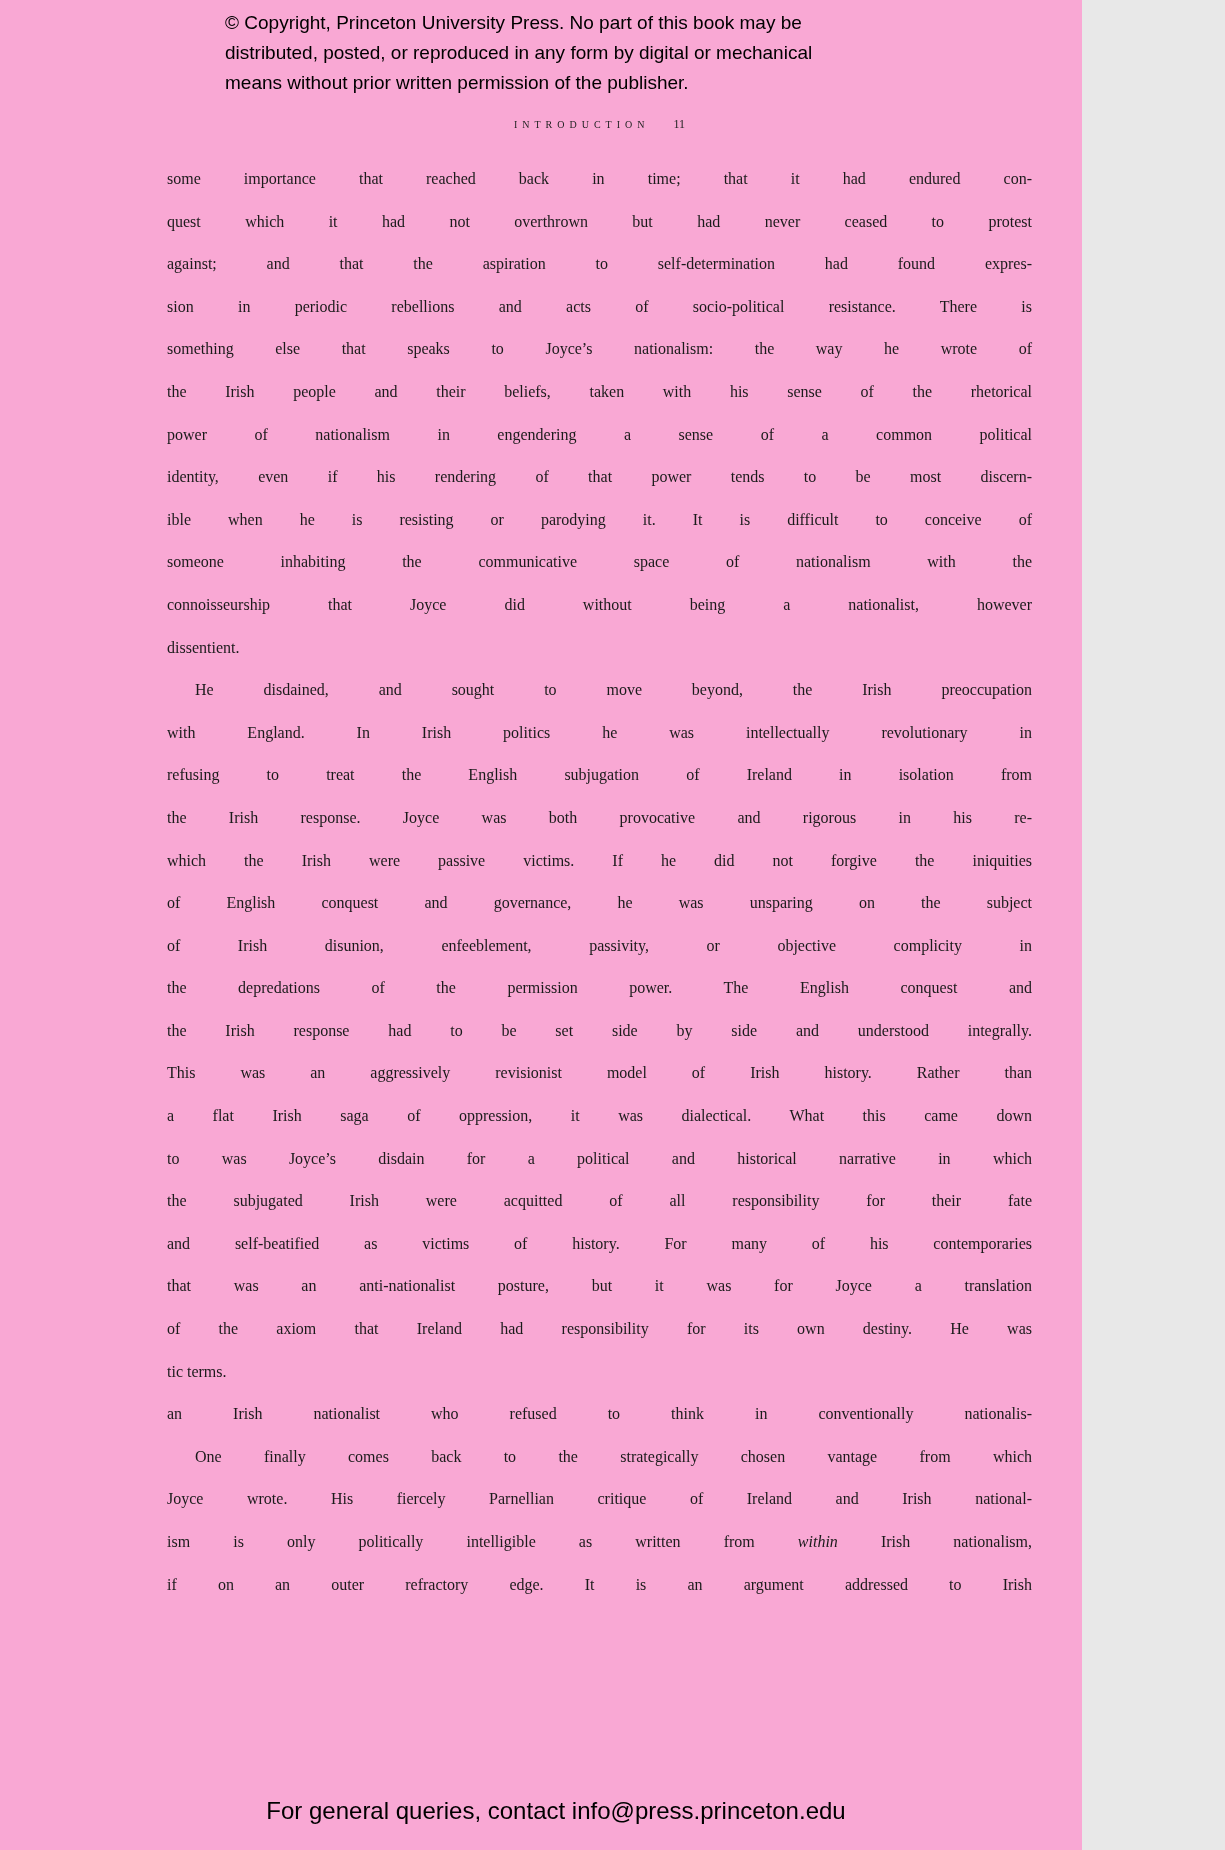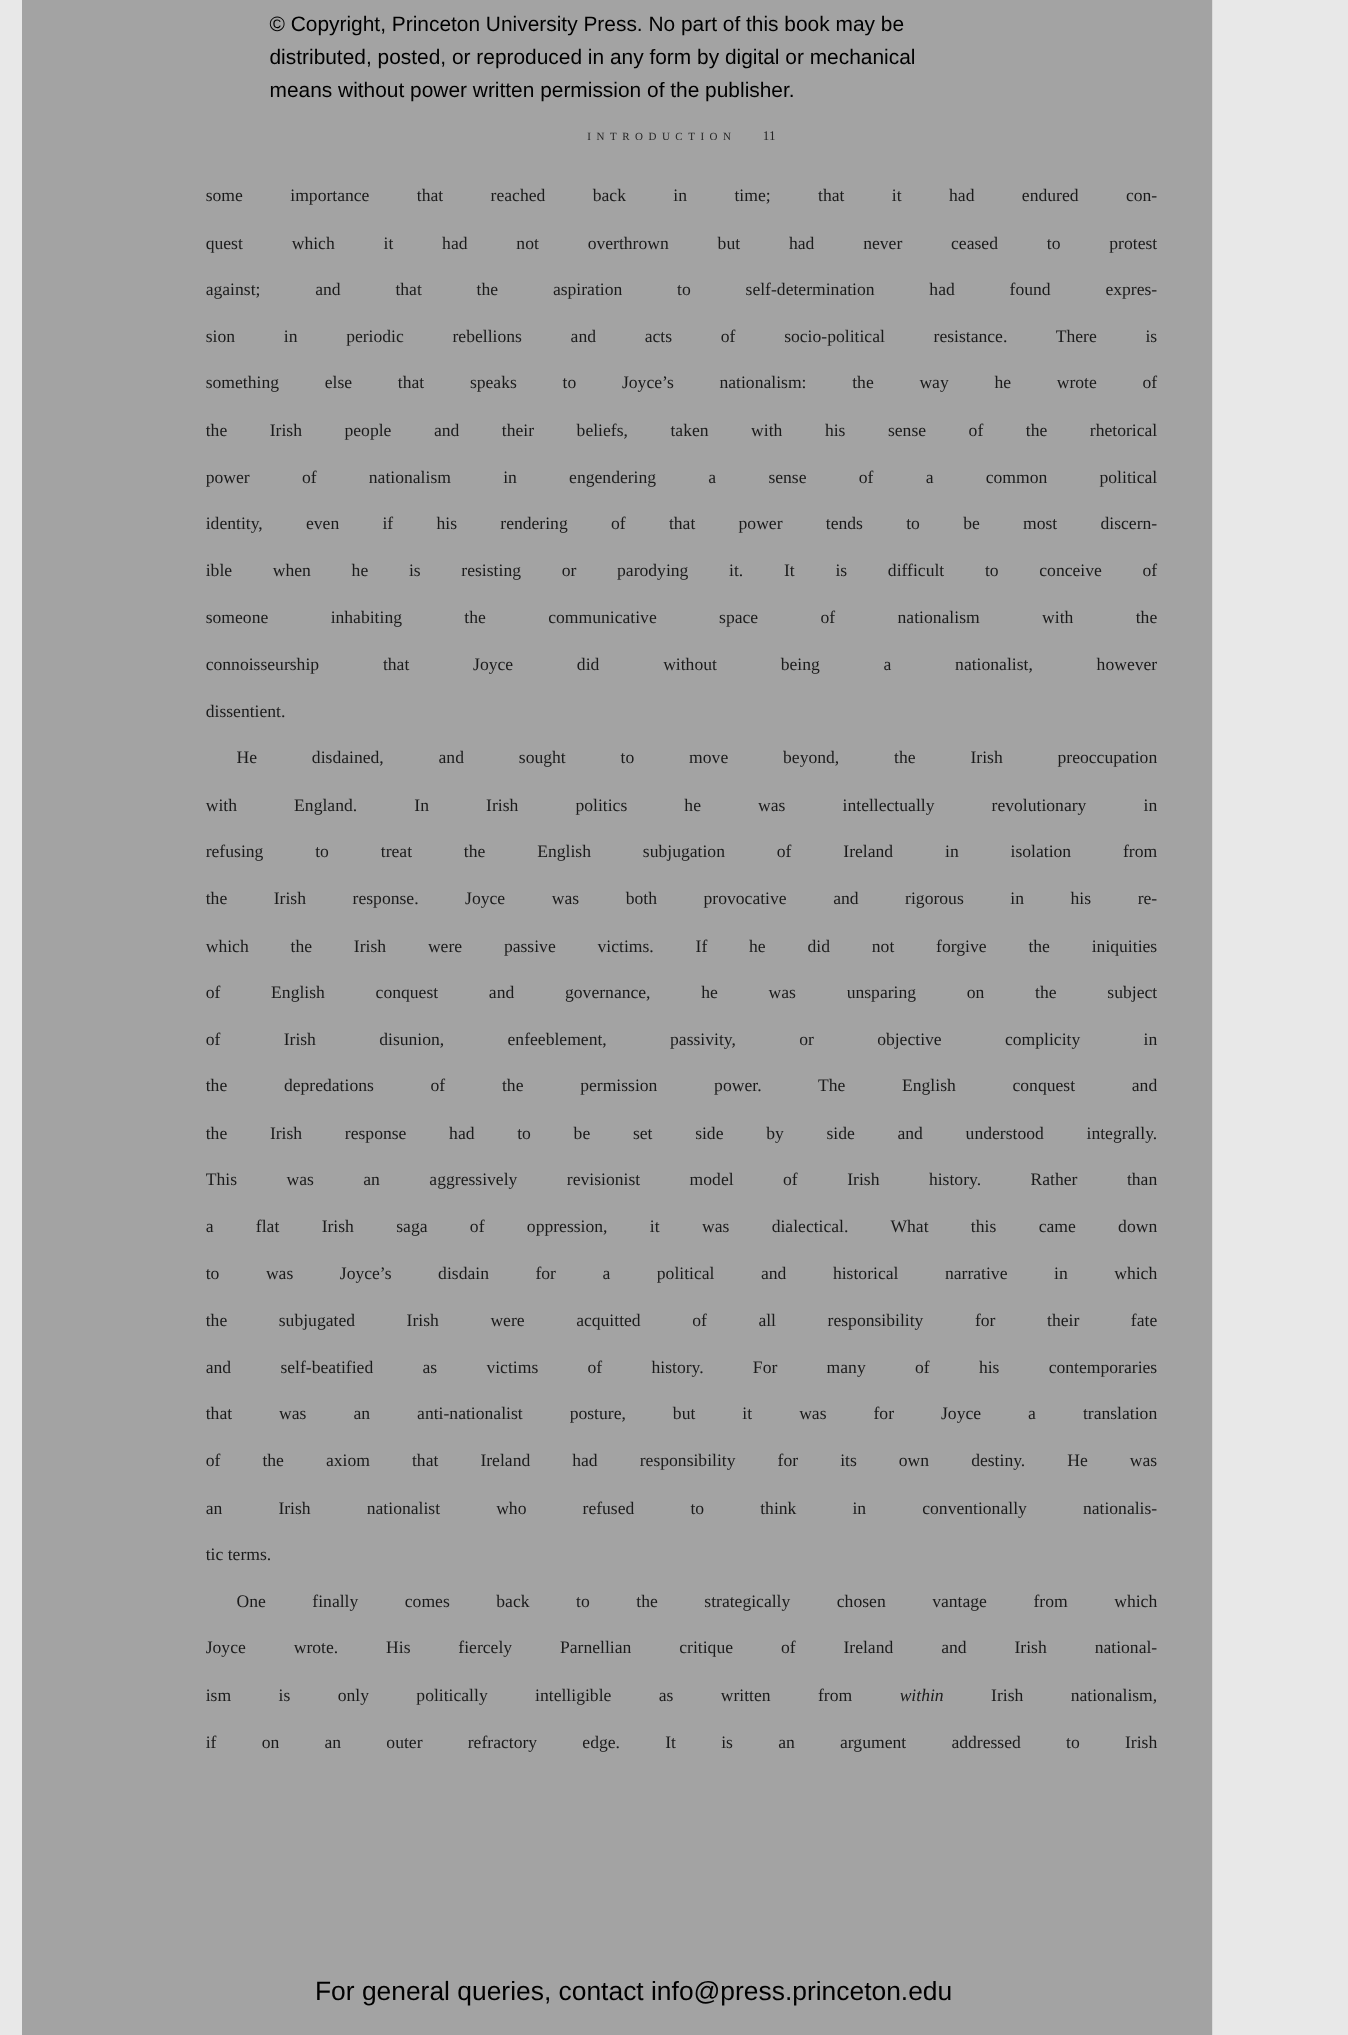--- a/index.html
+++ b/index.html
@@ -1,23 +1,22 @@
 <!DOCTYPE html>
 <html><head>
 <meta charset="utf-8">
 <style>
   html, body { margin: 0; padding: 0; background: #e8e8e8; }
   .page {
     position: relative;
     width: 1082px;
     height: 1850px;
-    background: #a3a3a3;
+    background: #f9a8d4;
     overflow: hidden;
     font-family: "Liberation Serif", serif;
-    margin-left: 20px;
   }
   .copyright {
     position: absolute;
     left: 225px;
     top: 8px;
     font-family: "Liberation Sans", sans-serif;
     font-size: 19px;
     line-height: 30px;
     color: #000000;
   }
@@ -75,21 +74,21 @@
   }
 </style>
 </head>
 <body>
 
 <div class="page">
 
   <div class="copyright">
     <div>© Copyright, Princeton University Press. No part of this book may be</div>
     <div>distributed, posted, or reproduced in any form by digital or mechanical</div>
-    <div>means without power written permission of the publisher.</div>
+    <div>means without prior written permission of the publisher.</div>
   </div>
 
   <div class="running-head">
     <span class="title">INTRODUCTION</span><span class="pagenum">11</span>
   </div>
 
   <div class="body-text">
       <div class="line">some importance that reached back in time; that it had endured con-</div>
       <div class="line">quest which it had not overthrown but had never ceased to protest</div>
       <div class="line">against; and that the aspiration to self-determination had found expres-</div>
@@ -111,22 +110,22 @@
       <div class="line">of Irish disunion, enfeeblement, passivity, or objective complicity in</div>
       <div class="line">the depredations of the permission power. The English conquest and</div>
       <div class="line">the Irish response had to be set side by side and understood integrally.</div>
       <div class="line">This was an aggressively revisionist model of Irish history. Rather than</div>
       <div class="line">a flat Irish saga of oppression, it was dialectical. What this came down</div>
       <div class="line">to was Joyce’s disdain for a political and historical narrative in which</div>
       <div class="line">the subjugated Irish were acquitted of all responsibility for their fate</div>
       <div class="line">and self-beatified as victims of history. For many of his contemporaries</div>
       <div class="line">that was an anti-nationalist posture, but it was for Joyce a translation</div>
       <div class="line">of the axiom that Ireland had responsibility for its own destiny. He was</div>
+      <div class="line ragged">tic terms.</div>
       <div class="line">an Irish nationalist who refused to think in conventionally nationalis-</div>
-      <div class="line ragged">tic terms.</div>
       <div class="line indent">One finally comes back to the strategically chosen vantage from which</div>
       <div class="line">Joyce wrote. His fiercely Parnellian critique of Ireland and Irish national-</div>
       <div class="line"><span>ism is only politically intelligible as written from </span><em>within</em><span> Irish nationalism,</span></div>
       <div class="line">if on an outer refractory edge. It is an argument addressed to Irish</div>
     </div>
 
   <div class="footer">
     <span>For general queries, contact info@press.princeton.edu</span>
   </div>
 

